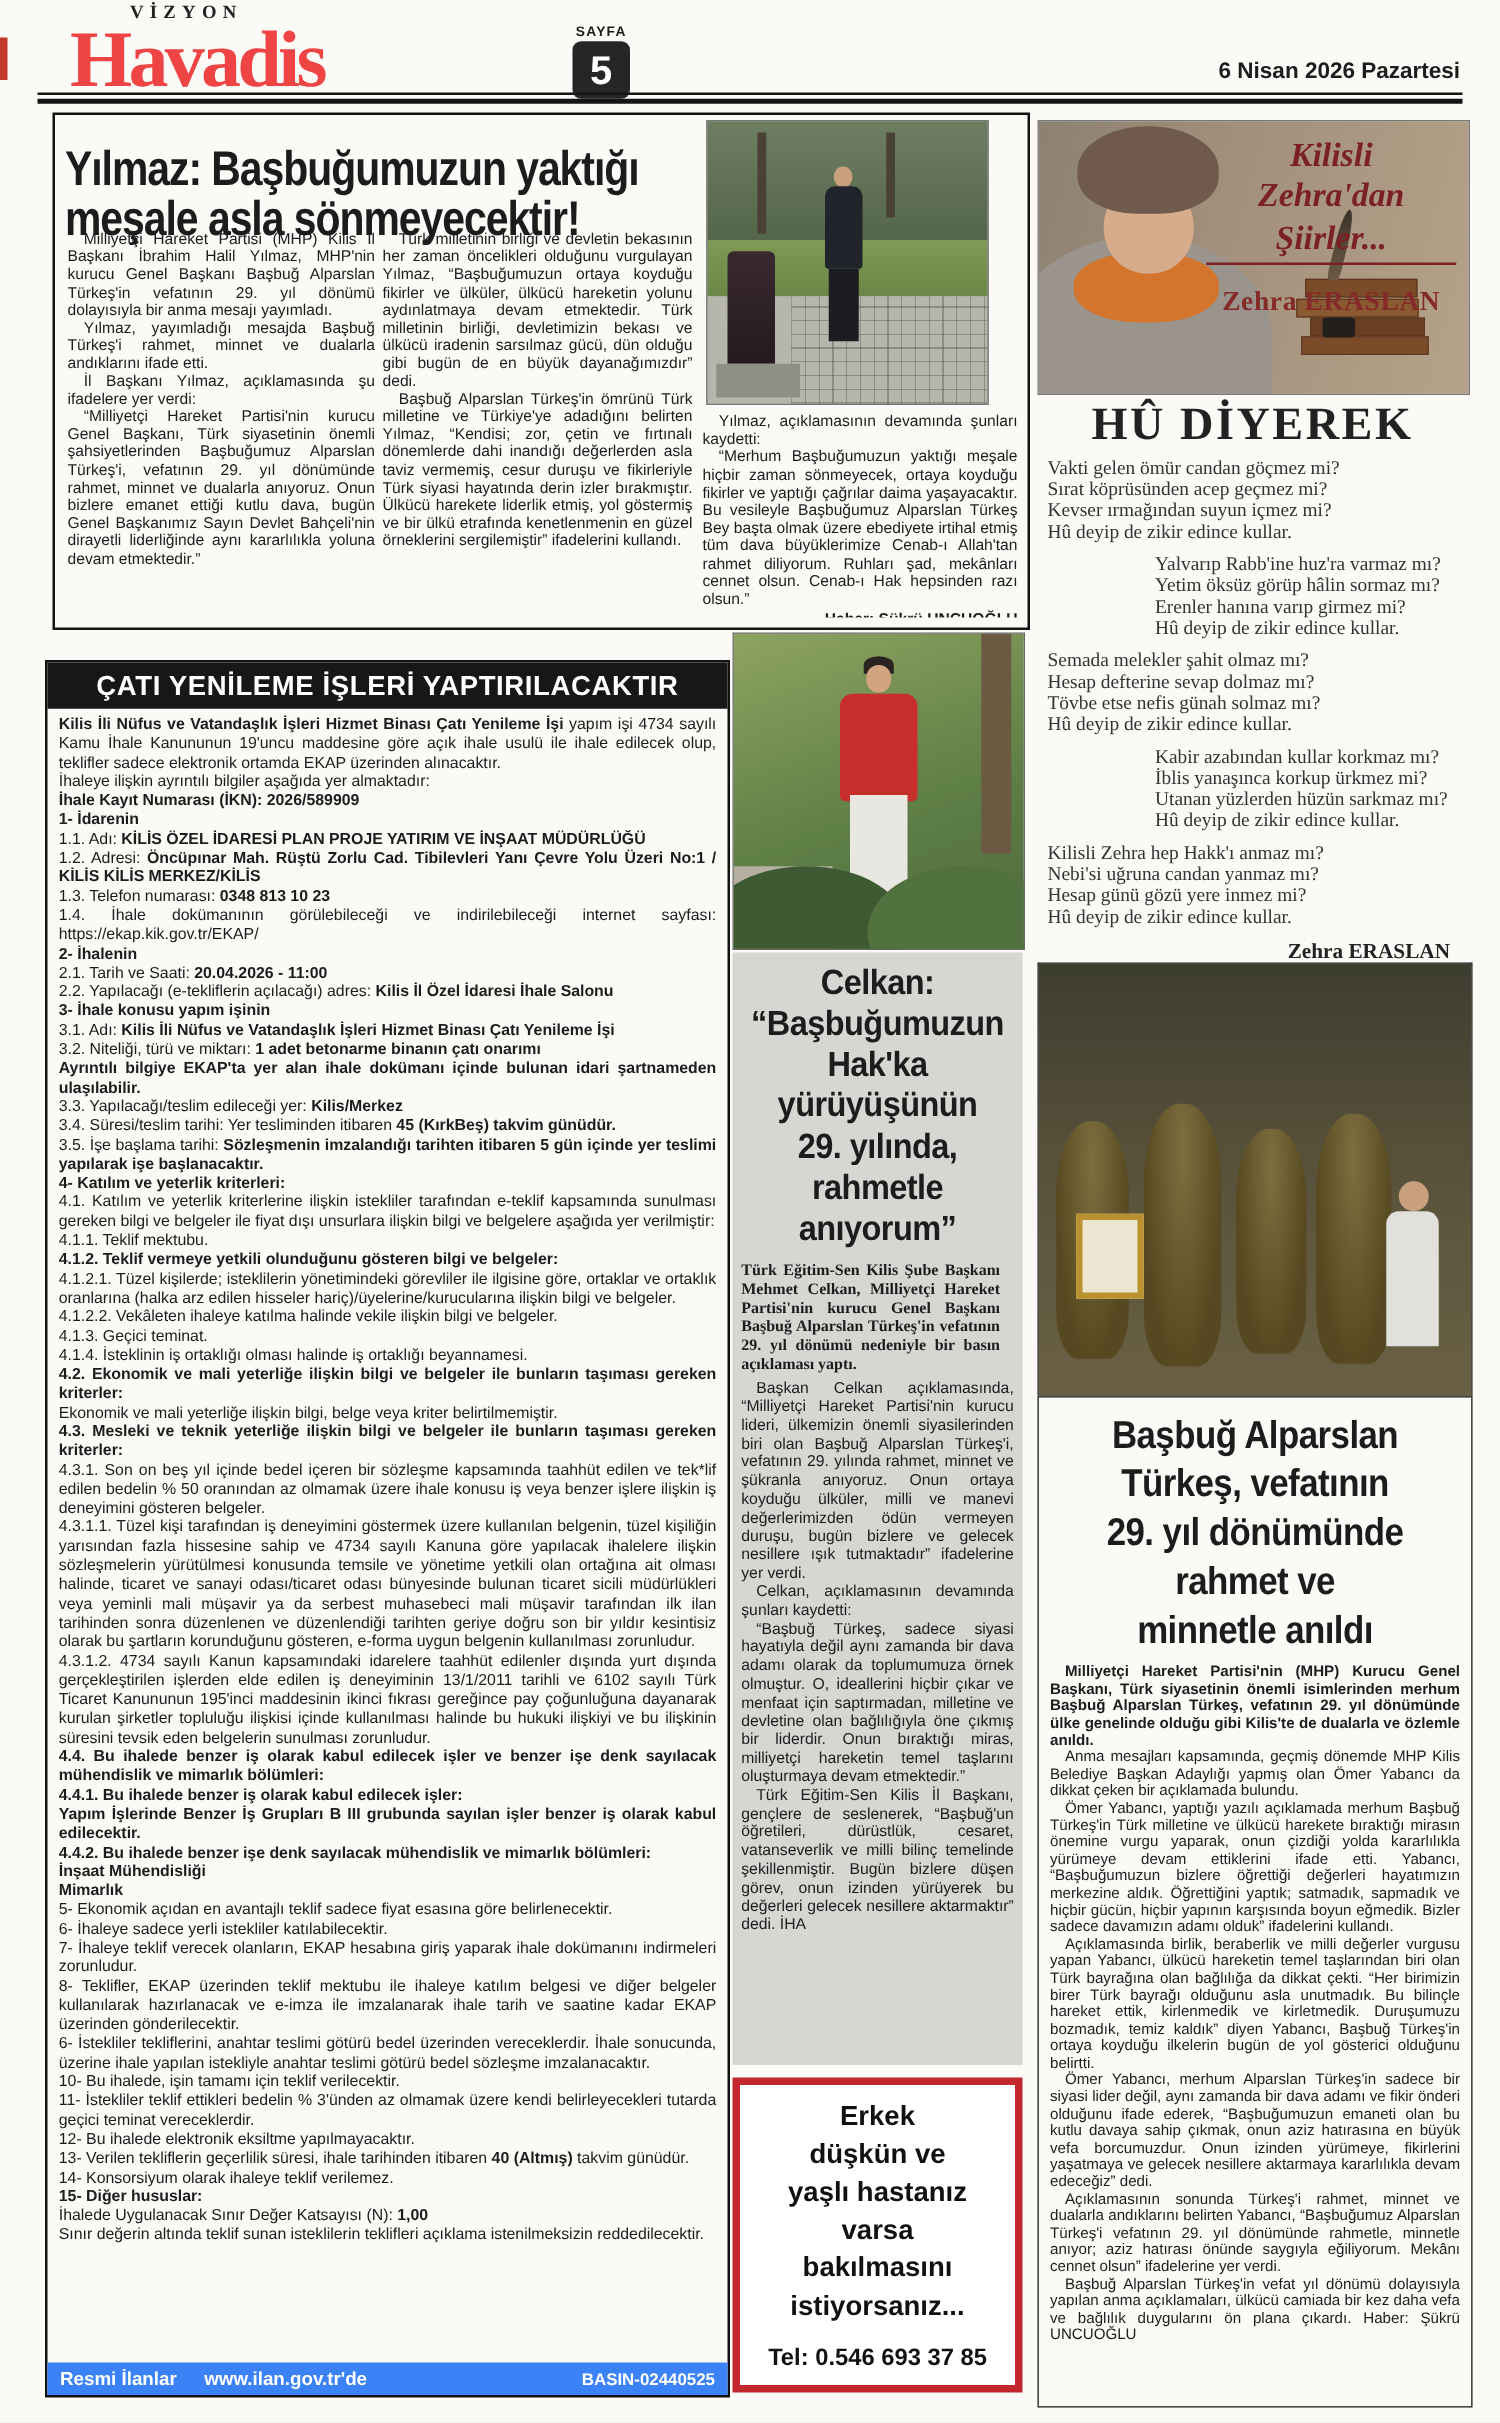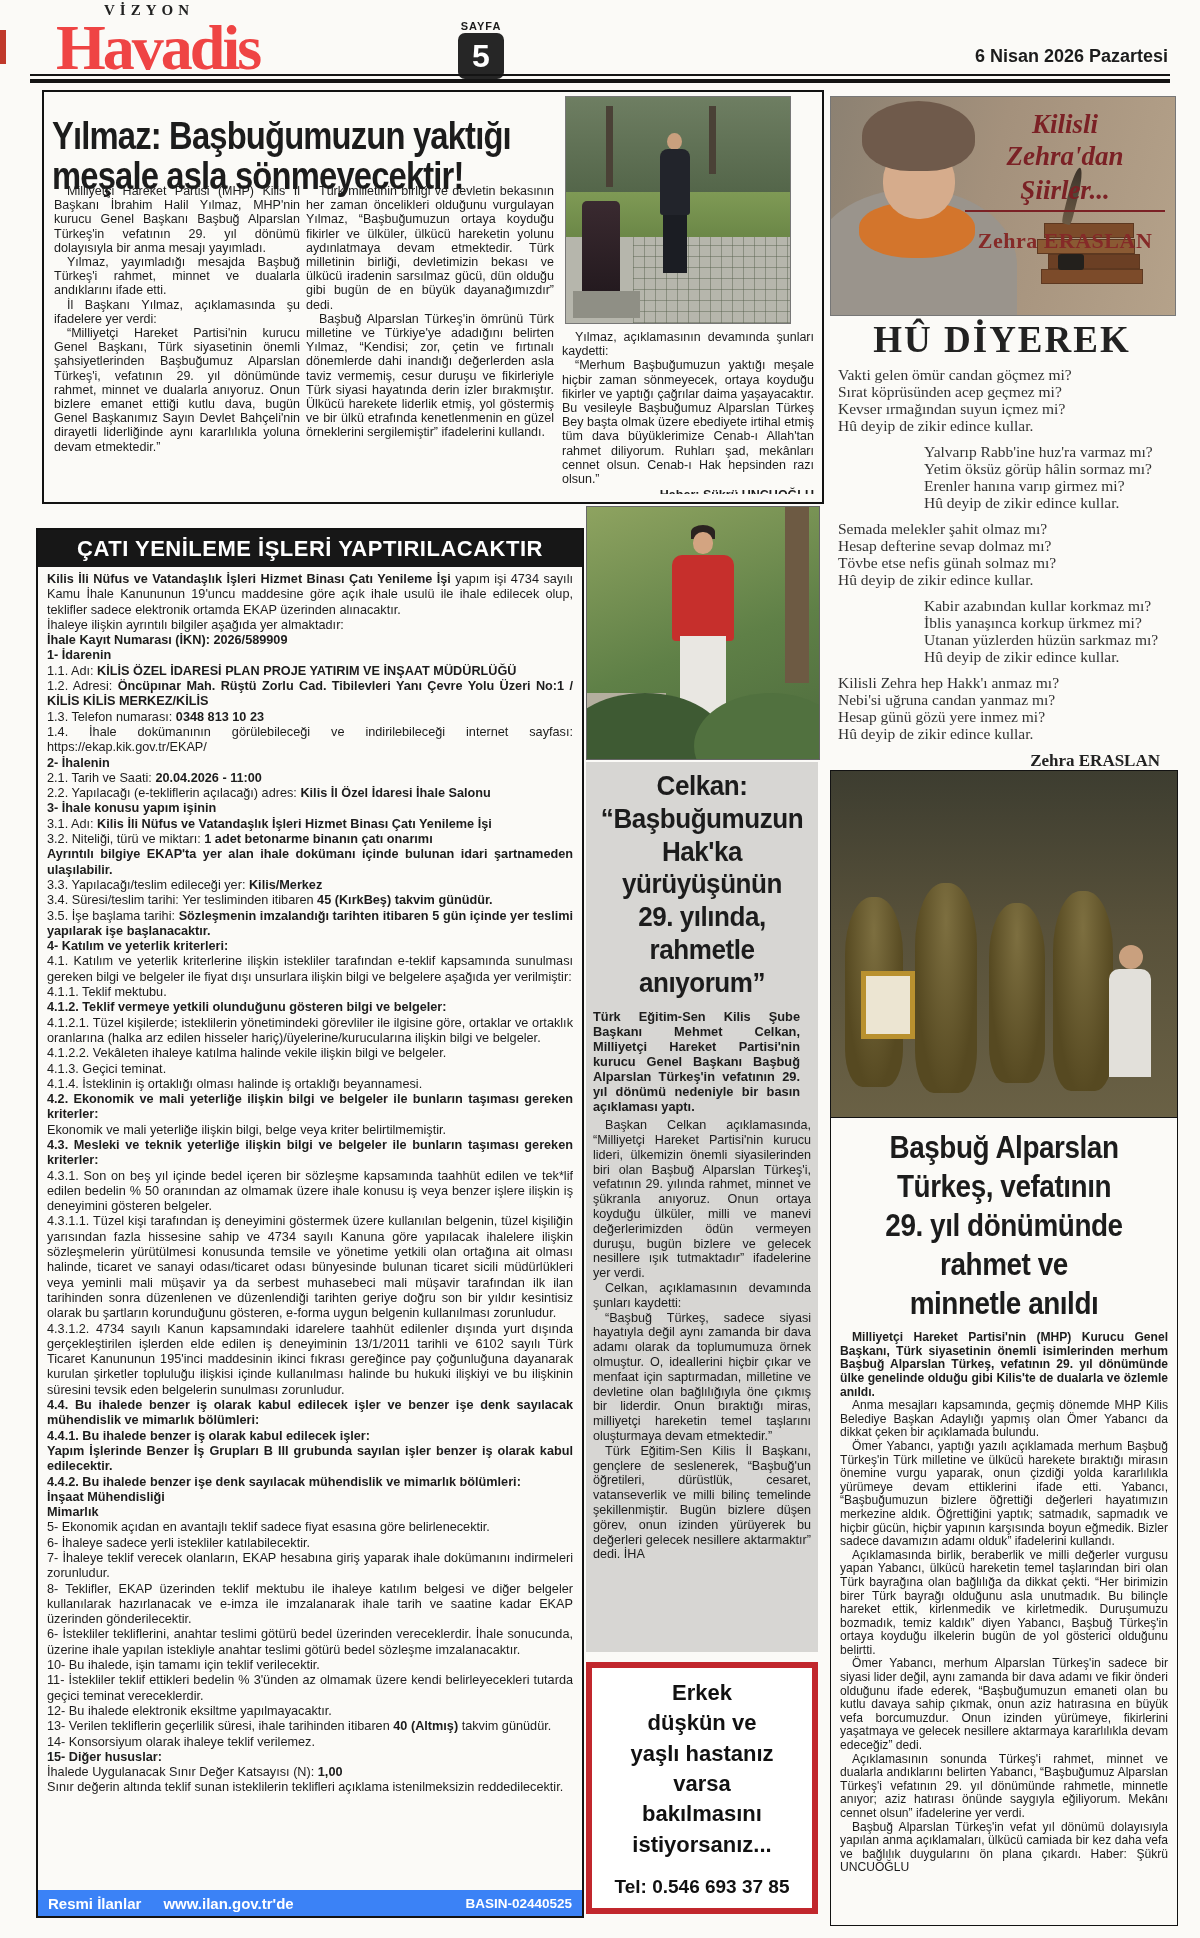--- a/index.html
+++ b/index.html
@@ -103,21 +103,21 @@
   .tender-footer{left:0;right:0;bottom:0;height:26px;background:#3b82f6;color:#fff;display:flex;
                  align-items:center;justify-content:space-between;padding:0 10px;font-weight:700;}
   .tf-left{font-size:15px;display:flex;gap:22px;}
   .tf-right{font-size:13.5px;}
 
   
   .celkan-panel{left:586px;top:762px;width:232px;height:890px;background:#d7d6d3;}
   .celkan-hl{padding-top:8px;}
   .celkan-hl-line{font-size:28px;font-weight:700;line-height:1.17;letter-spacing:-.5px;text-align:center;
                   white-space:nowrap;transform:scaleX(.93);transform-origin:50% 50%;}
-  .celkan-intro{margin:10px 18px 4px 7px;font-size:12.8px;line-height:15px;font-weight:700;text-align:justify;}
+  .celkan-intro{margin:10px 18px 4px 7px;font-size:12.8px;line-height:15px;font-weight:700;text-align:justify;font-family:Liberation Serif, serif;}
   .celkan-body{margin:2px 7px;font-size:12.6px;line-height:14.8px;text-align:justify;}
   .celkan-body .para{margin:0;text-indent:12px;}
 
   
   .ad-box{left:586px;top:1662px;width:232px;height:252px;border:6px solid #c1272d;background:#fff;
           box-sizing:border-box;display:flex;flex-direction:column;align-items:center;justify-content:center;}
   .ad-line{font-size:22px;font-weight:700;line-height:1.38;text-align:center;color:#111;}
   .ad-phone{font-size:19px;font-weight:700;margin-top:16px;color:#111;}
 
   

